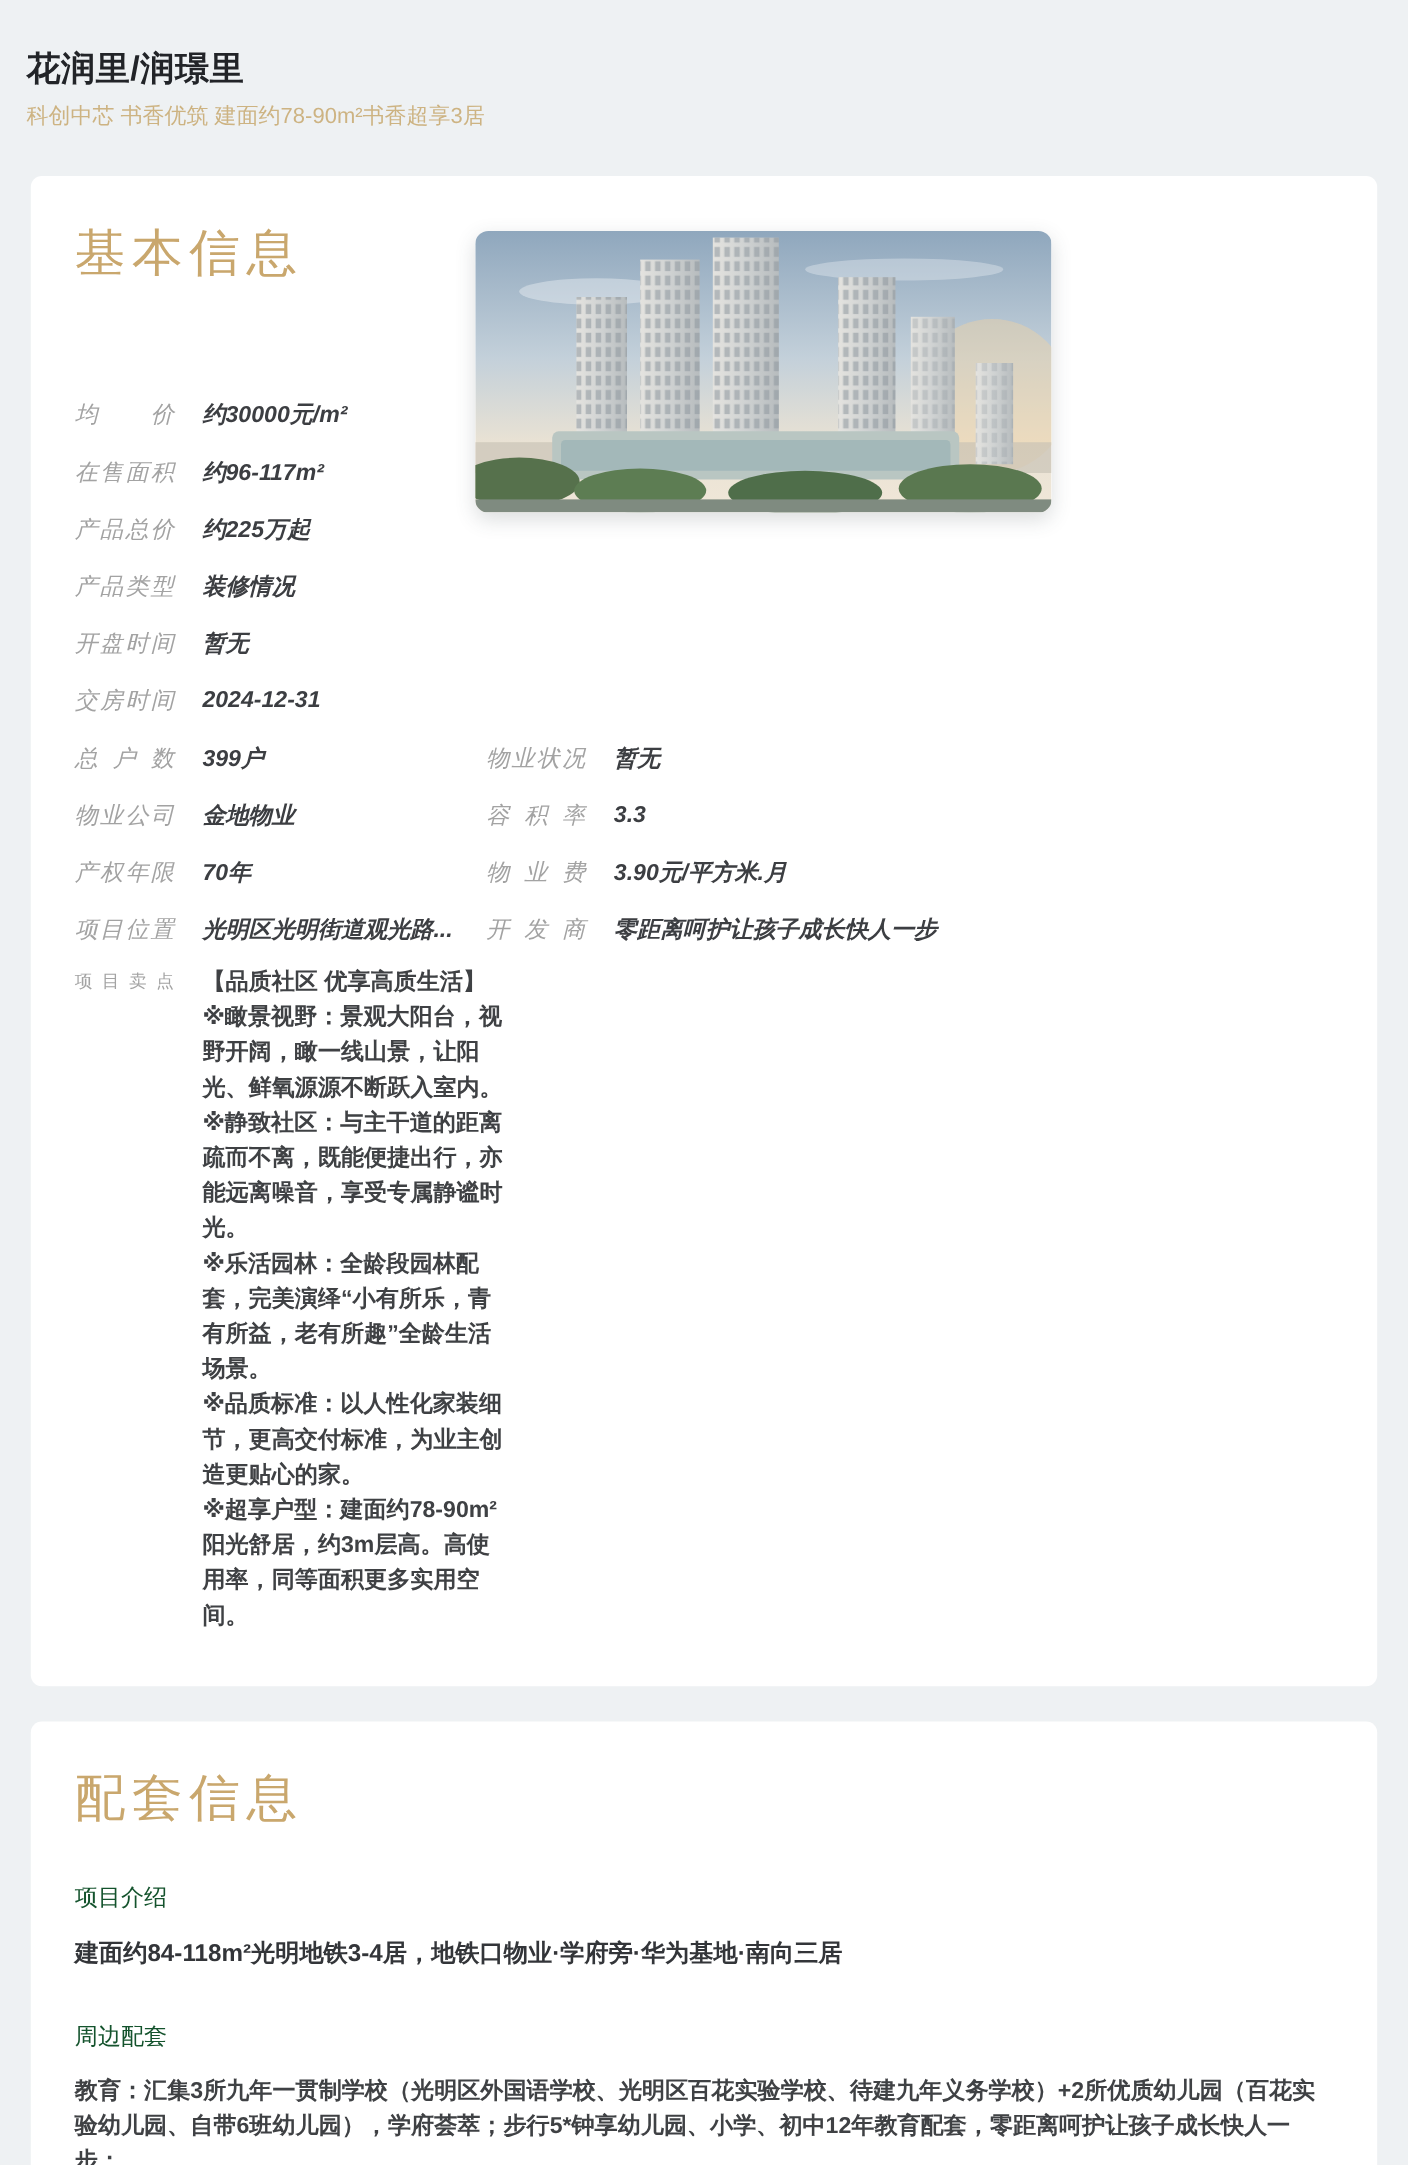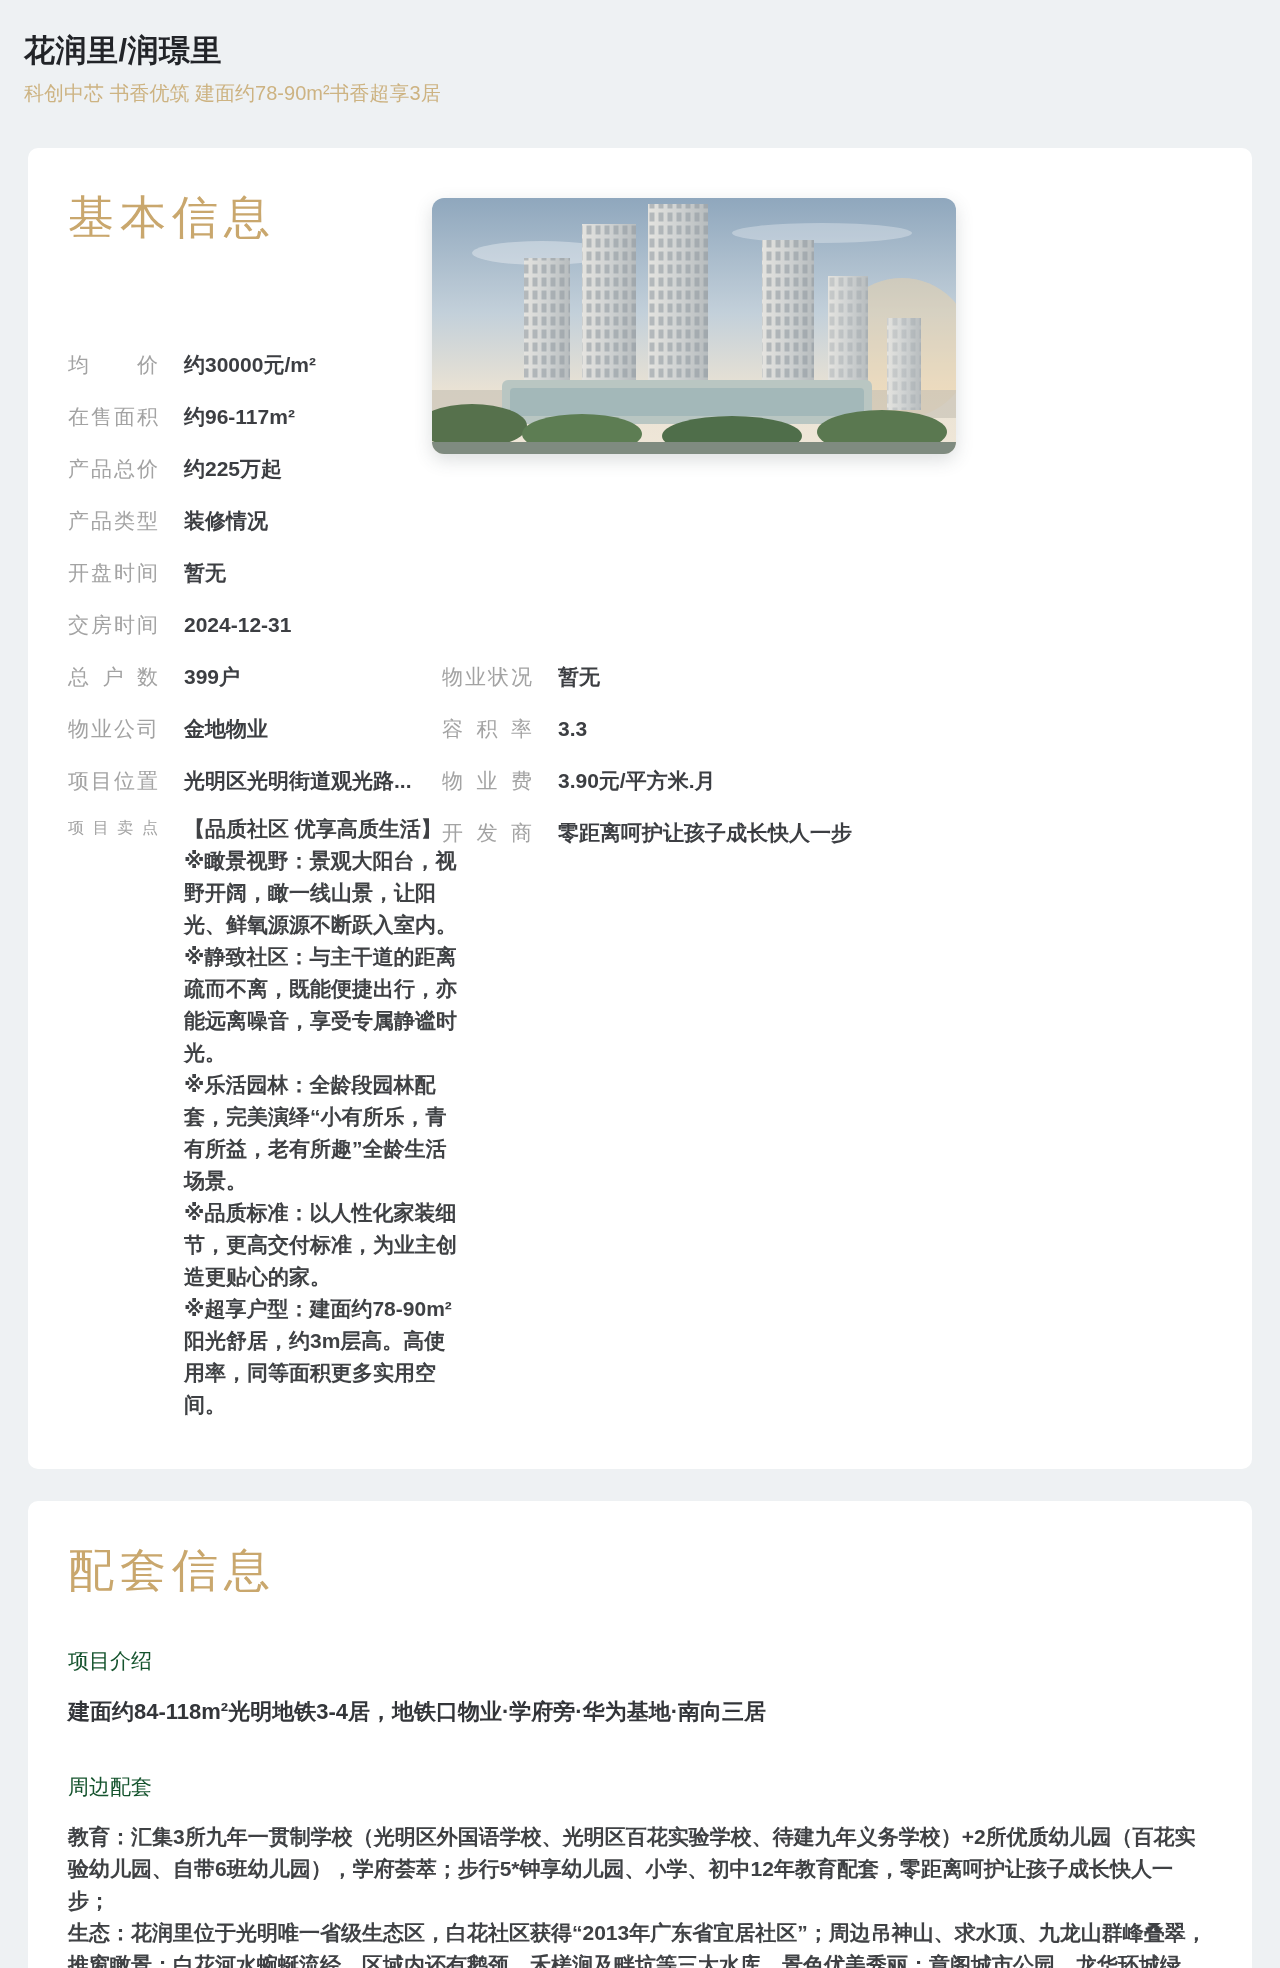--- a/index.html
+++ b/index.html
@@ -1,36 +1,36 @@
 <!DOCTYPE html>
 <html><head>
 <meta charset="utf-8">
 <style>
   * { margin:0; padding:0; box-sizing:border-box; }
   html,body { width:1280px; font-family:"Liberation Sans","DejaVu Sans",sans-serif; }
   body { background:#eef1f3; min-height:1968px; }
 
   
-  .page-header { padding:30px 24px 24px; }
+  .page-header { padding:42px 24px 24px; }
   .page-title { font-size:31px; font-weight:800; color:#222428; letter-spacing:.5px; }
   .page-subtitle { margin-top:8px; font-size:20px; color:#cdb382; font-weight:500; }
 
   
   .card { background:#ffffff; border-radius:10px; margin:17px 28px; padding:42px 40px 48px; position:relative; }
   .card + .card { margin-top:32px; }
   .section-title { font-size:46px; line-height:54px; color:#c9a76d; font-weight:500; letter-spacing:6px; }
 
   
   .building-image { position:absolute; top:50px; left:404px; width:524px; height:256px;
     border-radius:12px; overflow:hidden; box-shadow:0 6px 18px rgba(60,70,80,.18); cursor:pointer; }
   .building-image svg { display:block; width:100%; height:100%; }
 
   .info-columns { position:relative; margin-top:95px; }
   .col1 { width:392px; }
-  .row { display:flex; align-items:center; height:52px; font-size:21px; }
+  .row { display:flex; align-items:center; height:52px; font-size:21px;font-style:italic; }
   .lbl { display:inline-block; width:90px; flex:0 0 90px; color:#a3a3a3; font-weight:400;
          text-align:justify; text-align-last:justify; }
   .val { margin-left:26px; color:#3c3e42; font-weight:600; white-space:nowrap; }
   .col2 { position:absolute; left:374px; top:312px; }
   .col3 { position:absolute; left:644px; top:312px; }
 
   .sp-row { display:flex; margin-top:6px; }
   .sp-row .lbl { padding-top:5px; }
   .sp-content { margin-left:26px; width:806px; font-size:21px; line-height:32px; color:#3f4144; font-weight:600; }
   .sp-headline { font-weight:600; }
@@ -128,20 +128,24 @@
       </div>
       <div class="row">
         <span class="lbl">总户数</span>
         <span class="val">399户</span>
       </div>
       <div class="row">
         <span class="lbl">物业公司</span>
         <span class="val">金地物业</span>
       </div>
       <div class="row">
+        <span class="lbl">产权年限</span>
+        <span class="val">70年</span>
+      </div>
+      <div class="row">
         <span class="lbl">项目位置</span>
         <span class="val">光明区光明街道观光路...</span>
       </div>
 
       <div class="sp-row">
         <span class="lbl">项目卖点</span>
         <div class="sp-content">
           <div class="sp-headline">【品质社区 优享高质生活】</div>
           <div class="sp-bullet">※瞰景视野：景观大阳台，视野开阔，瞰一线山景，让阳光、鲜氧源源不断跃入室内。</div>
           <div class="sp-bullet">※静致社区：与主干道的距离疏而不离，既能便捷出行，亦能远离噪音，享受专属静谧时光。</div>

